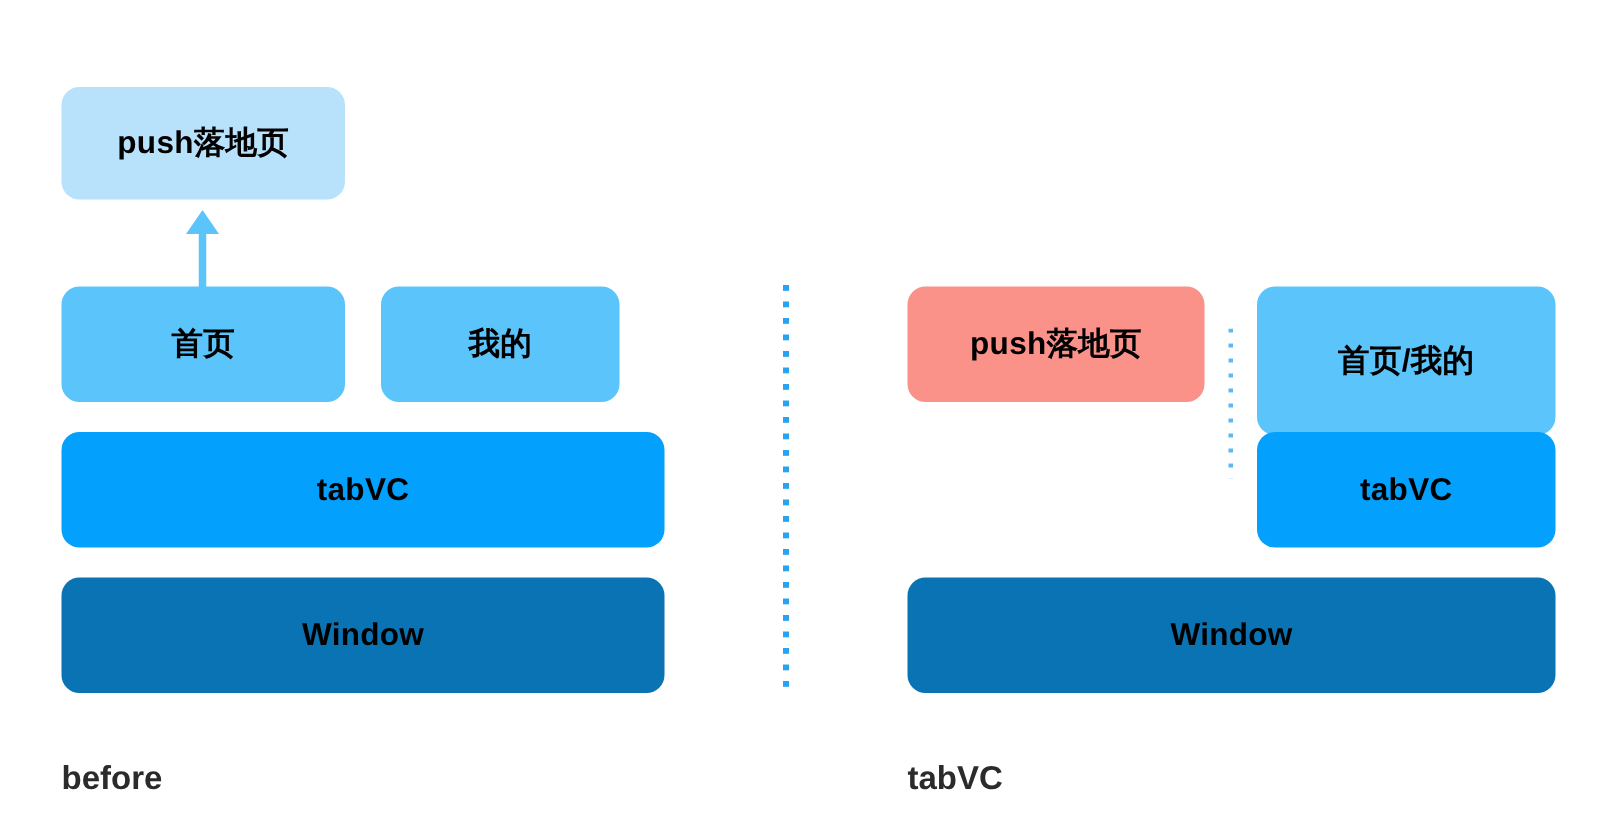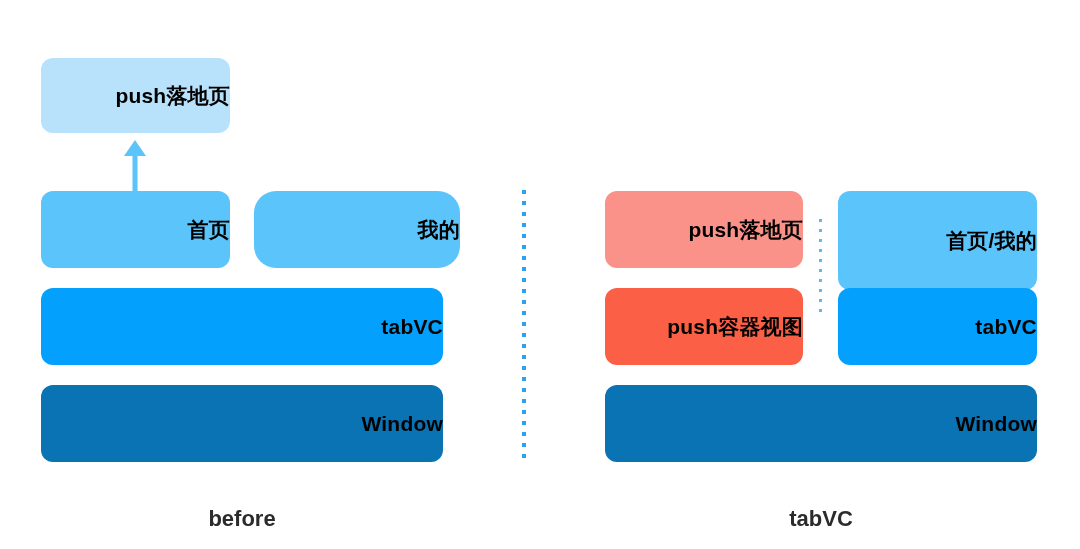--- a/index.html
+++ b/index.html
@@ -18,21 +18,21 @@
     background: #ffffff;
     overflow: hidden;
   }
 
   
   .node {
     position: absolute;
     box-sizing: border-box;
     display: flex;
     align-items: center;
-    justify-content: flex-end;
+    justify-content: center;
     border-radius: 12px;
     color: #000000;
     font-weight: 700;
     font-size: 21px;
     line-height: 1;
     letter-spacing: 0.2px;
     white-space: nowrap;
     user-select: none;
   }
   .node-label {
@@ -65,21 +65,20 @@
         #5fb9ef 0px,
         #5fb9ef 3px,
         rgba(255,255,255,0) 3px,
         rgba(255,255,255,0) 10px);
     background-size: 3px 10px;
   }
 
   
   .caption {
     position: absolute;
-    text-align: center;
     color: #2b2b2b;
     font-weight: 700;
     font-size: 22px;
     line-height: 1;
     user-select: none;
   }
 </style>
 </head>
 <body>
 
@@ -93,21 +92,21 @@
     <svg width="26" height="52" viewBox="0 0 26 52">
       <rect x="10.5" y="13" width="5" height="39" fill="#5bc4fb"></rect>
       <polygon points="13,0 24,16 2,16" fill="#5bc4fb"></polygon>
     </svg>
   </div>
 
   <div class="node" style="left:41px; top:191px; width:189px; height:77px; background:#5bc4fb;">
     <span class="node-label">首页</span>
   </div>
 
-  <div class="node" style="left:254px; top:191px; width:206px; height:77px; background:#5bc4fb;border-radius:22px;">
+  <div class="node" style="left:254px; top:191px; width:159px; height:77px; background:#5bc4fb;">
     <span class="node-label">我的</span>
   </div>
 
   <div class="node" style="left:41px; top:288px; width:402px; height:77px; background:#03a1fd;">
     <span class="node-label">tabVC</span>
   </div>
 
   <div class="node" style="left:41px; top:385px; width:402px; height:77px; background:#0a73b4;">
     <span class="node-label">Window</span>
   </div>
@@ -115,23 +114,20 @@
   <div class="caption" style="left:41px; top:508px; width:402px;">
     <span>before</span>
   </div>
 
   <div class="dotted" style="left:522px; top:190px; height:272px;"></div>
 
   <div class="node" style="left:605px; top:191px; width:198px; height:77px; background:#fb9289;">
     <span class="node-label">push落地页</span>
   </div>
 
-  <div class="node" style="left:605px; top:288px; width:198px; height:77px; background:#fb5f46;">
-    <span class="node-label">push容器视图</span>
-  </div>
 
   <div class="dotted thin" style="left:819px; top:219px; height:100px;"></div>
 
   <div class="node" style="left:838px; top:191px; width:199px; height:99px; background:#5bc4fb;">
     <span class="node-label">首页/我的</span>
   </div>
 
   <div class="node" style="left:838px; top:288px; width:199px; height:77px; background:#03a1fd;">
     <span class="node-label">tabVC</span>
   </div>

